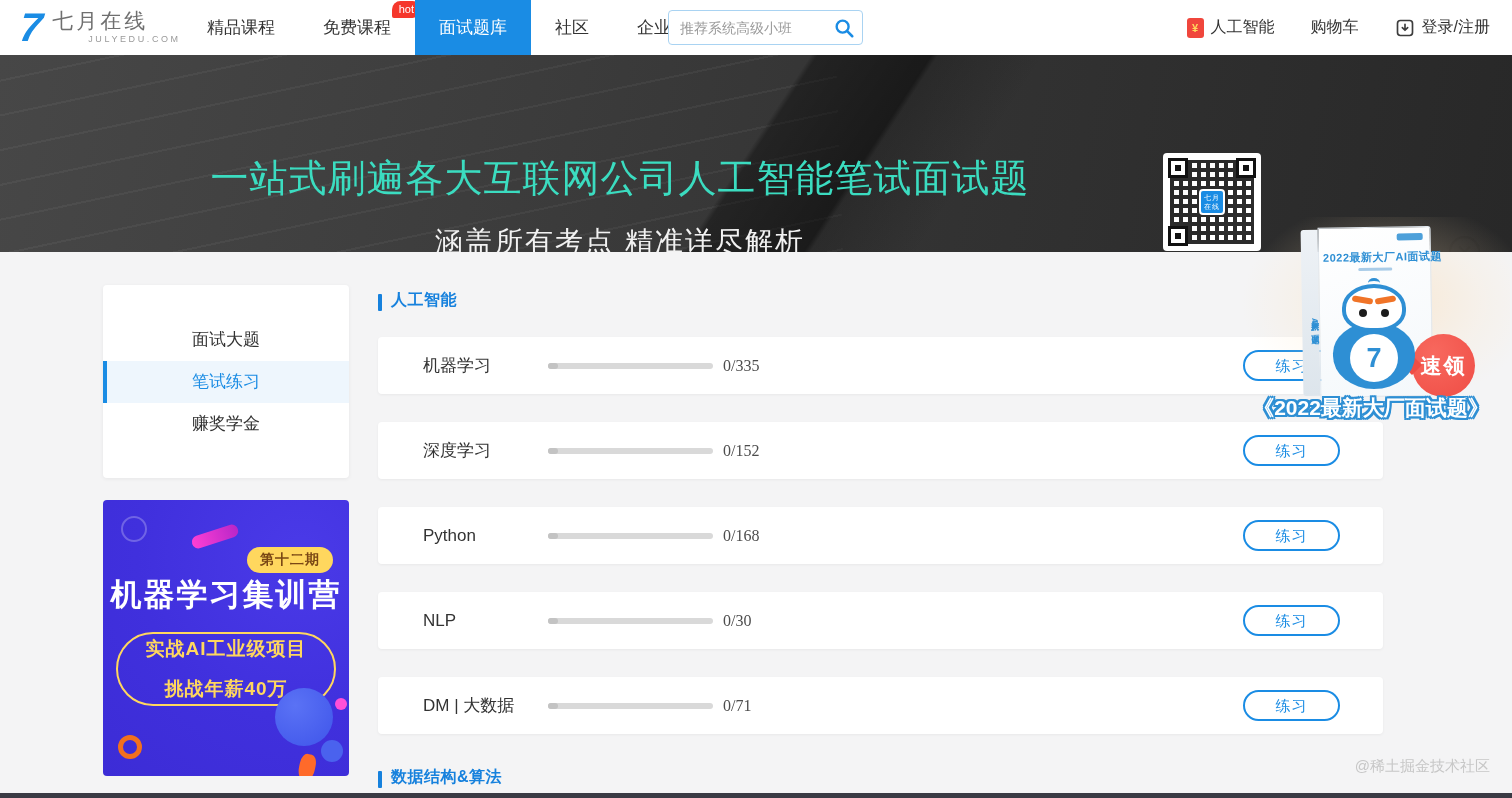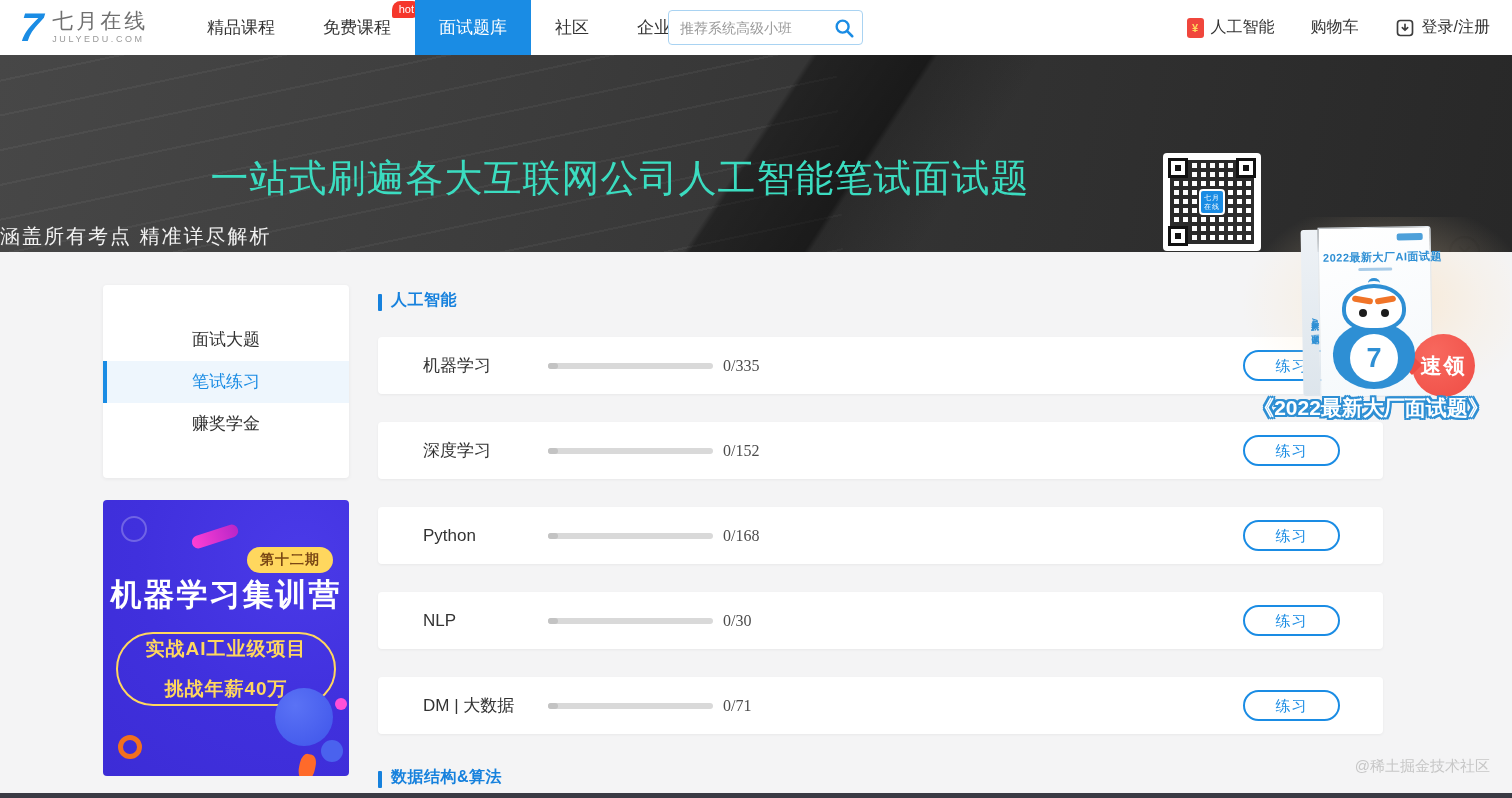--- a/index.html
+++ b/index.html
@@ -15,21 +15,21 @@
     position:absolute; top:0; left:0; width:1512px; height:55px;
     background:#fff; z-index:30;
   }
   .logo { position:absolute; left:20px; top:5px; display:flex; align-items:center; cursor:pointer; }
   .logo-7 {
     font-size:40px; font-weight:bold; color:#1a8ce4; font-style:italic;
     line-height:44px; margin-right:10px; transform:skewX(-6deg);
   }
   .logo-text { display:flex; flex-direction:column; }
   .logo-cn { font-size:21px; color:#6f6f6f; letter-spacing:3px; line-height:24px; }
-  .logo-en { font-size:9px; color:#9a9a9a; letter-spacing:2.6px; line-height:12px; }
+  .logo-en { font-size:9px; color:#9a9a9a; letter-spacing:2.6px; line-height:12px;margin-left:36px; }
 
   .nav { position:absolute; left:183px; top:0; height:55px; display:flex; align-items:stretch; }
   .nav-item {
     position:relative; display:flex; align-items:center; padding:0 24px;
     font-size:17px; color:#333; cursor:pointer; white-space:nowrap;
   }
   .nav-item.active { background:#1a8ce4; color:#fff; }
   .hot-badge {
     position:absolute; top:1px; right:-6px; background:#f5372c; color:#fff;
     font-size:11px; line-height:11px; padding:3px 7px; border-radius:9px 9px 9px 2px;
@@ -72,22 +72,22 @@
   .hero-pen {
     position:absolute; left:560px; top:-30px; width:480px; height:300px;
     background:linear-gradient(115deg, transparent 40%, rgba(0,0,0,0.35) 41%, rgba(0,0,0,0.5) 58%, rgba(20,20,20,0.3) 59%, transparent 75%);
     transform:rotate(8deg);
   }
   .hero-title {
     position:absolute; left:0; top:98px; width:1240px; text-align:center;
     font-size:38px; color:#3bdcc0; letter-spacing:1px; font-weight:500; white-space:nowrap;
   }
   .hero-subtitle {
-    position:absolute; left:0; top:168px; width:1240px; 
-    font-size:20px; color:#f2f2f2; letter-spacing:2px;
+    position:absolute; left:0; top:168px; width:1240px; text-align:center;
+    font-size:28px; color:#f2f2f2; letter-spacing:2px;
   }
   .qr-wrap { position:absolute; left:1163px; top:98px; width:98px; text-align:center; }
   .qr-box {
     position:relative; width:98px; height:98px; background:#fff; border-radius:4px;
   }
   .qr-pattern {
     position:absolute; inset:7px;
     background-image:
       repeating-linear-gradient(0deg, #151515 0 4px, transparent 4px 9px),
       repeating-linear-gradient(90deg, #151515 0 4px, transparent 4px 9px);

